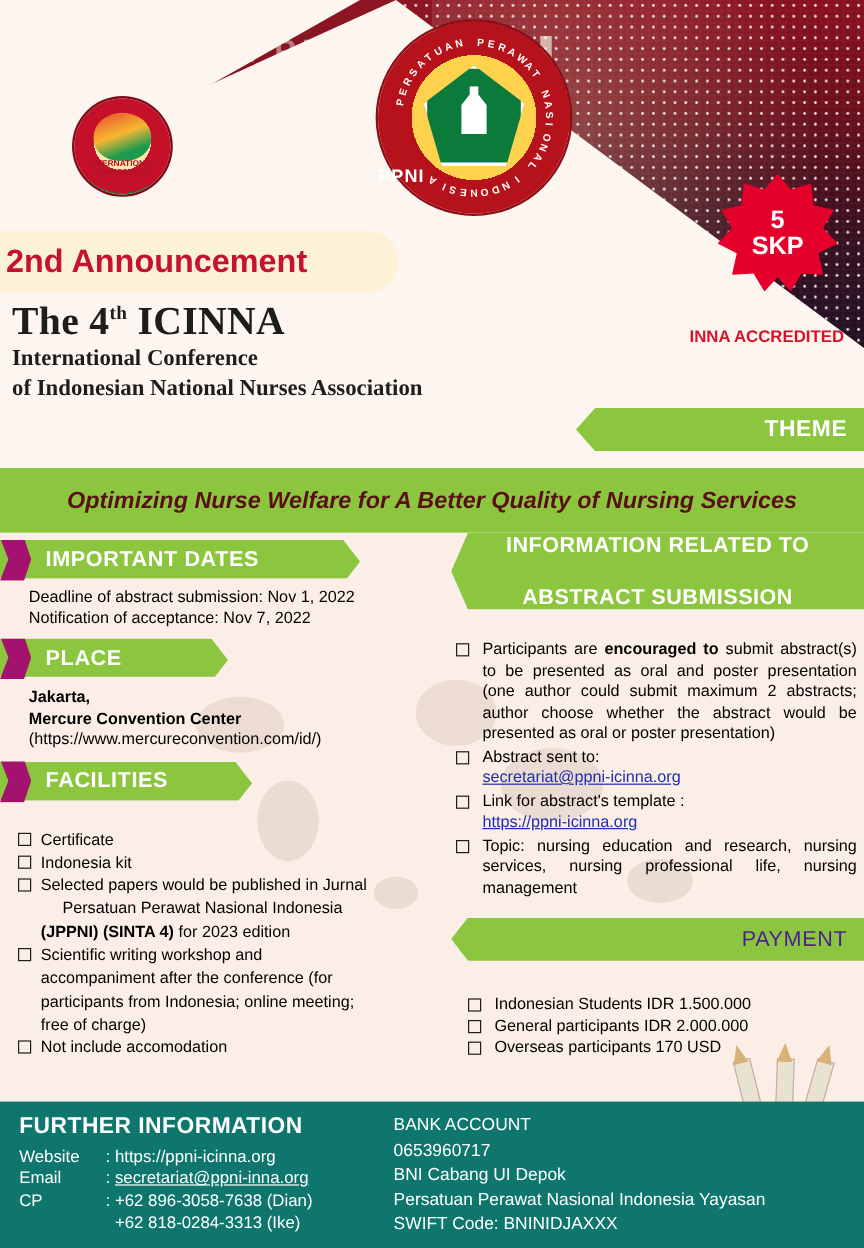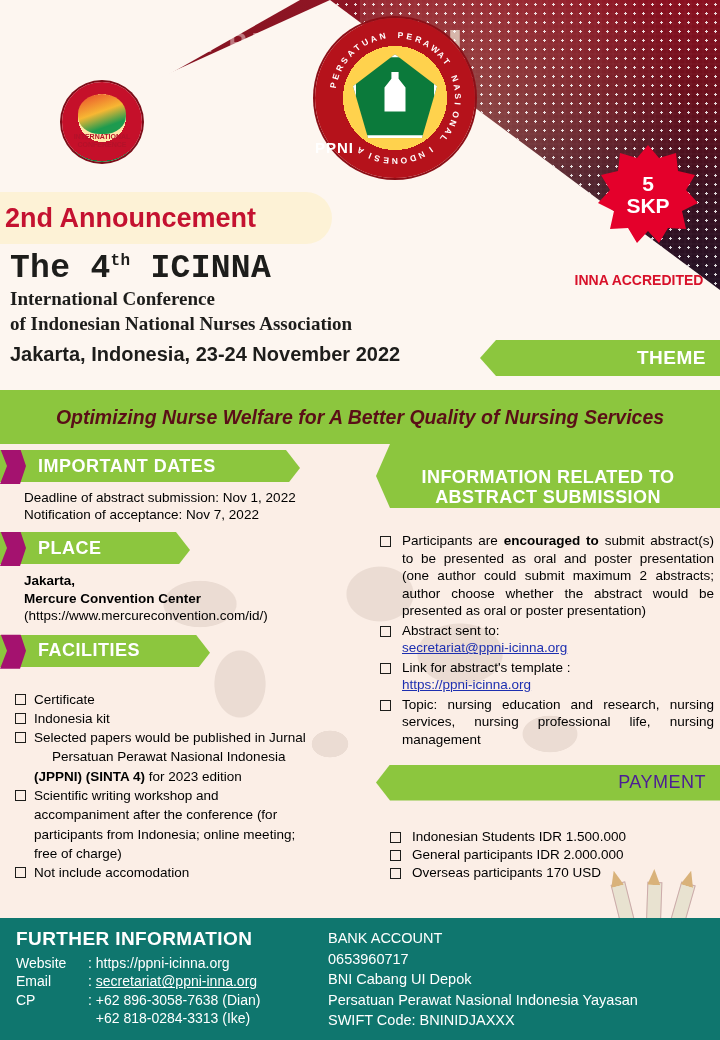--- a/index.html
+++ b/index.html
@@ -114,21 +114,21 @@
 
   
   .announce{
     position:absolute;left:0;top:192px;width:332px;height:52px;
     background:#fdf2d6;border-radius:0 26px 26px 0;
     display:flex;align-items:center;padding-left:5px;box-sizing:border-box;
   }
   .announce span{color:#c41230;font-size:27px;font-weight:bold;}
 
   .title-block{position:absolute;left:10px;top:252px;width:470px;color:#1d1d1b;}
-  .t-main{font-family:Liberation Mono, monospace;font-size:33px;font-weight:bold;letter-spacing:.3px;line-height:1;}
+  .t-main{font-family:Liberation Serif, serif;font-size:33px;font-weight:bold;letter-spacing:.3px;line-height:1;}
   .t-main sup{font-size:16px;}
   .t-sub1{font-family:"Liberation Serif",serif;font-size:19px;font-weight:bold;margin-top:3px;line-height:1.15;}
   .t-date{font-size:20px;font-weight:bold;margin-top:8px;}
 
   
   .theme-tag{
     position:absolute;left:480px;top:340px;width:240px;height:36px;
     background:#8cc63e;
     clip-path:polygon(16px 0,240px 0,240px 36px,16px 36px,0 18px);
     display:flex;align-items:center;justify-content:flex-end;padding-right:14px;box-sizing:border-box;
@@ -163,21 +163,21 @@
     clip-path:polygon(0 0,286px 0,300px 18px,286px 36px,0 36px);
     display:flex;align-items:center;
   }
   .sec-left .arrow{width:26px;height:36px;background:#a4126f;margin-left:0;
     clip-path:polygon(0 0,20px 0,26px 18px,20px 36px,0 36px,7px 18px);}
   .sec-left .rtxt{color:#fff;font-size:18px;font-weight:bold;padding-left:12px;letter-spacing:.5px;}
 
   .sec-right-head{
     position:absolute;left:8px;top:0;width:344px;background:#8cc63e;
     clip-path:polygon(14px 0,344px 0,344px 64px,14px 64px,0 32px);
-    height:64px;display:flex;flex-direction:column;align-items:center;justify-content:flex-end;
+    height:64px;display:flex;flex-direction:column;align-items:center;justify-content:space-between;
   }
   .sec-right-head span{color:#fff;font-size:18px;font-weight:bold;letter-spacing:.4px;line-height:1.15;text-align:center;}
   .dates{padding:8px 0 0 24px;}
   .dates div{font-size:13.5px;margin-bottom:2px;}
   .place{padding:8px 0 0 24px;}
   .place div{font-size:13.5px;line-height:1.3;}
   .place .b{font-weight:bold;}
 
   .fac{padding:8px 0 0 14px;}
   .fac li{list-style:none;position:relative;padding-left:20px;margin-bottom:2px;font-size:13.5px;line-height:1.28;}
@@ -290,21 +290,20 @@
     <div class="inna-acc">INNA ACCREDITED</div>
 
     <div class="announce">
       <span>2nd Announcement</span>
     </div>
 
     <div class="title-block">
       <div class="t-main"><span>The 4</span><sup>th</sup><span> ICINNA</span></div>
       <div class="t-sub1">International Conference</div>
       <div class="t-sub1">of Indonesian National Nurses Association</div>
-      <div class="t-date">Jakarta, Indonesia, 23-24 November 2022</div>
     </div>
 
     <div class="theme-tag">
       <span>THEME</span>
     </div>
   </div>
 
   <div class="theme-bar">
     <span>Optimizing Nurse Welfare for A Better Quality of Nursing Services</span>
   </div>

